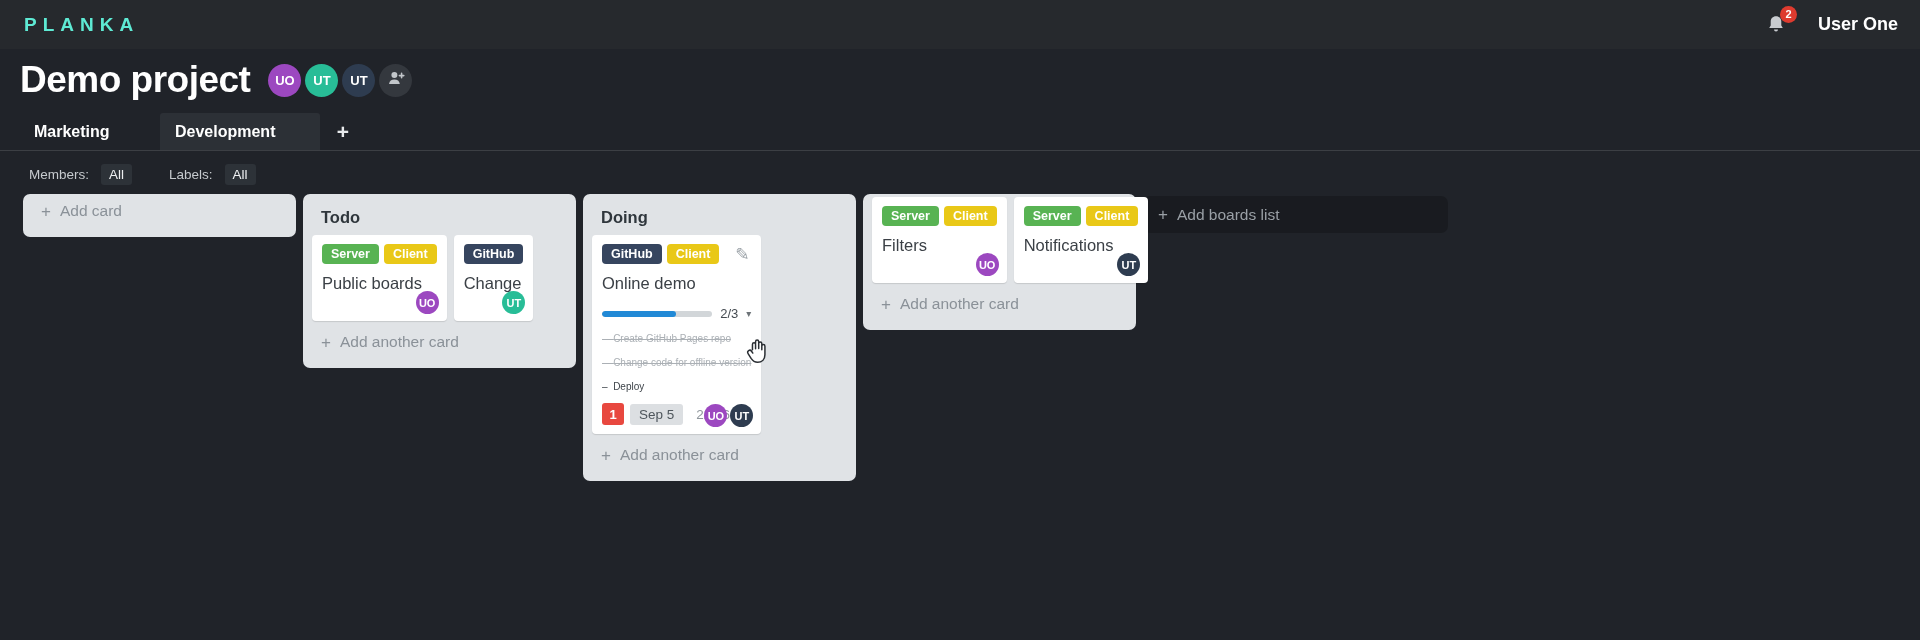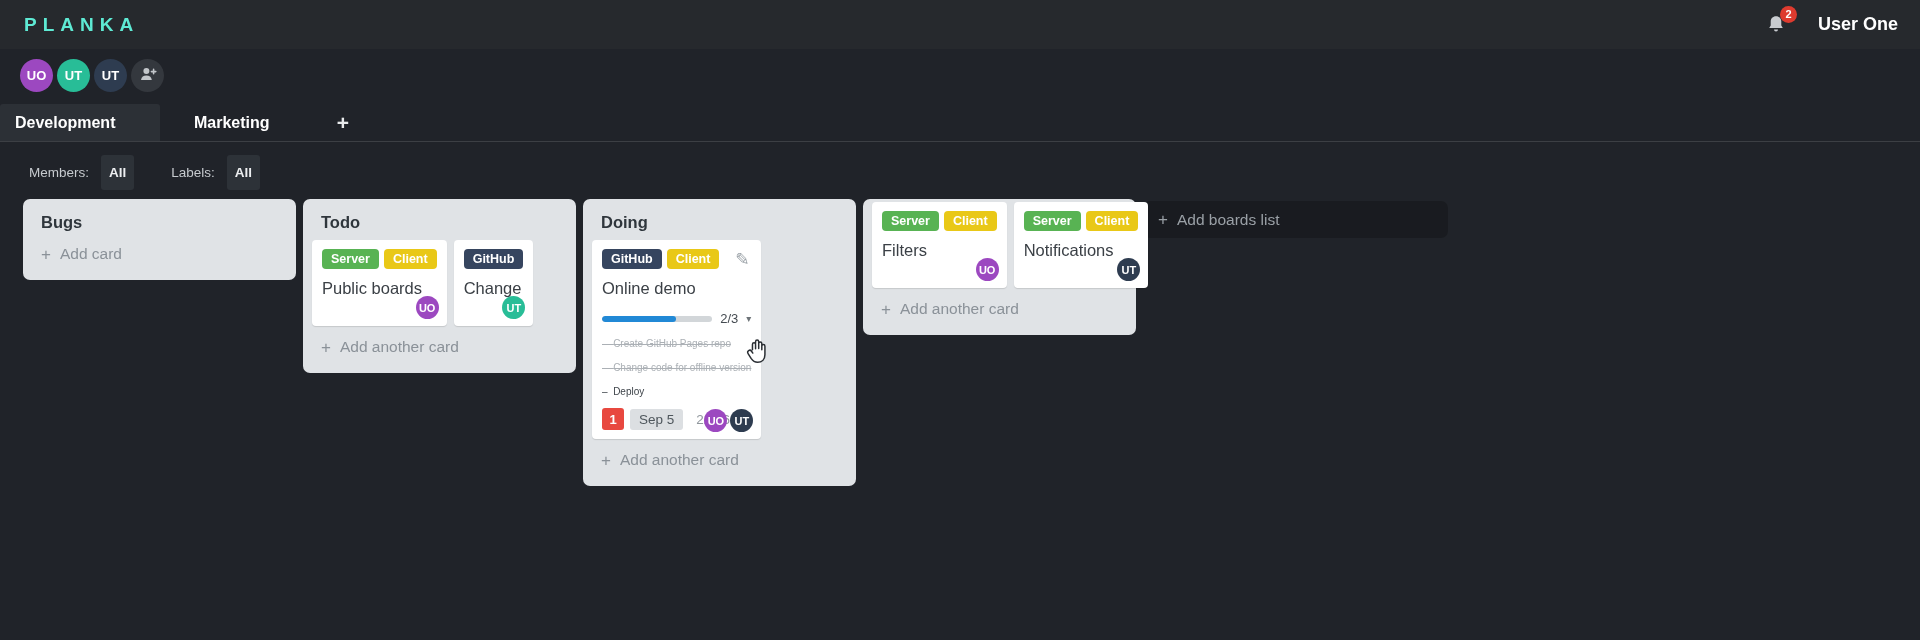--- a/index.html
+++ b/index.html
@@ -36,22 +36,22 @@
   .tab { width:160px; display:flex; align-items:center; padding-left:34px;
     font-size:16px; font-weight:bold; color:#fff; }
   .tab.active { background:#2c3036; padding-left:15px; border-radius:3px 3px 0 0; }
   .tab-add { width:46px; display:flex; align-items:center; justify-content:center;
     color:#e8eaec; font-size:21px; font-weight:bold; }
 
   
   .filters { display:flex; align-items:center; padding:13px 0 0 29px;
     font-size:13.5px; color:#c6cace; }
   .filter-label { margin-right:12px; }
-  .filter-pill { background:#2d3238; color:#edeff1; padding:10px 8px; border-radius:3px;
-    font-weight:bold; margin-right:37px; }
+  .filter-pill { background:#2d3238; color:#edeff1; padding:3px 8px; border-radius:3px;
+    font-weight:normal; margin-right:37px; }
 
   
   .board { display:flex; align-items:flex-start; padding:9px 0 0 23px; }
   .list { width:273px; background:#e0e3e6; border-radius:7px; margin-right:7px;
     padding-bottom:3px; flex:0 0 auto; }
   .list-header { padding:14px 18px 5px; font-size:16.5px; font-weight:bold; color:#2f363c; }
   .cards { padding:3px 9px 0; display:flex; flex-direction:row; gap:7px; }
   .card { background:#fff; border-radius:4px; box-shadow:0 1px 1px rgba(0,0,0,0.12);
     padding:9px 10px; position:relative; }
   .card.simple { min-height:86px; }
@@ -105,55 +105,55 @@
             <path d="M10 16.6a2 2 0 0 0 4 0z" fill="#c9ccd0"></path>
           </svg>
         </span>
         <span class="notif-count">2</span>
       </div>
       <div class="user-name">User One</div>
     </div>
   </header>
 
   <div class="project-header">
+    <h1 class="project-title">Demo project</h1>
     <div class="members">
       <div class="avatar av33 bg-purple">UO</div>
       <div class="avatar av33 bg-teal">UT</div>
       <div class="avatar av33 bg-navy">UT</div>
       <div class="add-member">
         <span>
           <svg width="20" height="20" viewBox="0 0 20 20" fill="none">
             <circle cx="8.4" cy="7" r="3" fill="#c2c6ca"></circle>
             <path d="M3 16c.4-2.9 2.5-4.4 5.4-4.4 2.9 0 5 1.5 5.4 4.4z" fill="#c2c6ca"></path>
             <path d="M15.6 5.4v4.4M13.4 7.6h4.4" stroke="#c2c6ca" stroke-width="1.6" stroke-linecap="round"></path>
           </svg>
         </span>
       </div>
     </div>
   </div>
 
   <nav class="tabs">
+    <div class="tab">Marketing</div>
     <div class="tab active">Development</div>
-    <div class="tab">Marketing</div>
     <div class="tab-add">
       <span>+</span>
     </div>
   </nav>
 
   <div class="filters">
     <span class="filter-label">Members:</span>
     <span class="filter-pill">All</span>
     <span class="filter-label">Labels:</span>
     <span class="filter-pill">All</span>
   </div>
 
   <div class="board">
 
     <section class="list">
-      <div class="list-header">Bugs</div>
       <div class="list-footer short">
         <span class="plus-glyph">+</span>
         <span>Add card</span>
       </div>
     </section>
 
     <section class="list">
       <div class="list-header">Todo</div>
       <div class="cards">
         <div class="card simple">

